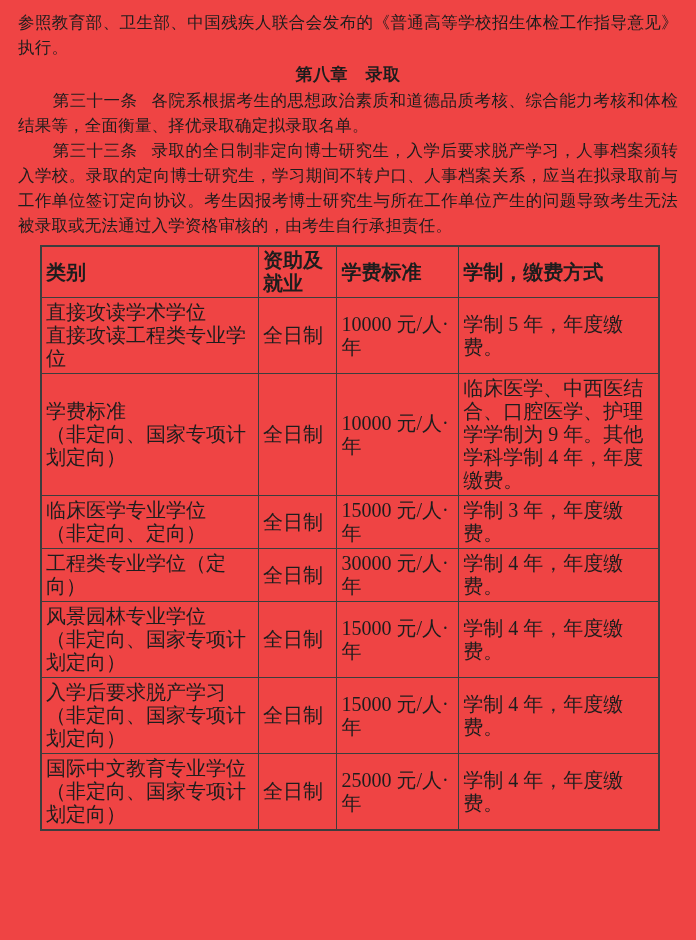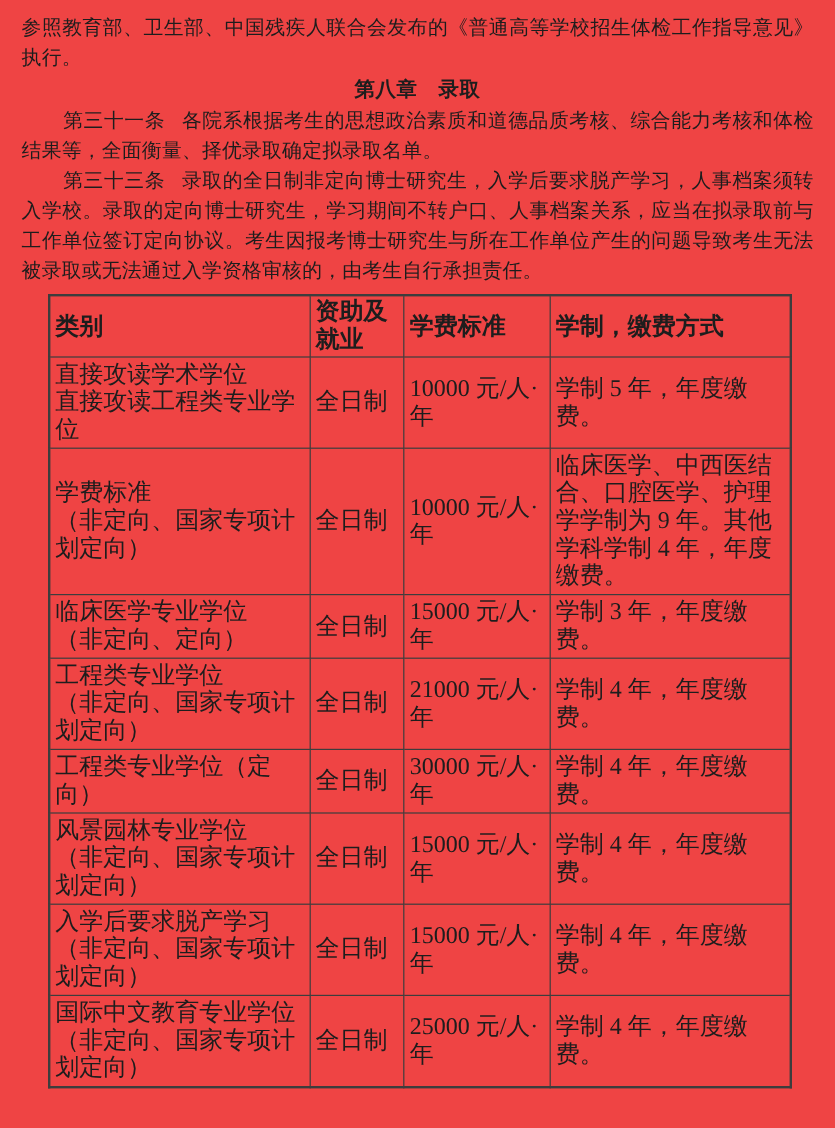--- a/index.html
+++ b/index.html
@@ -119,29 +119,20 @@
       <td>
             <span class="cat-line">临床医学专业学位</span>
             <span class="cat-line">（非定向、定向）</span>
           </td>
       <td>全日制</td>
       <td>15000 元/人·年</td>
       <td class="c-sched">学制 3 年，年度缴费。</td>
     </tr>
     <tr>
       <td>
-            <span class="cat-line">工程类专业学位</span>
-            <span class="cat-line">（非定向、国家专项计划定向）</span>
-          </td>
-      <td>全日制</td>
-      <td>21000 元/人·年</td>
-      <td class="c-sched">学制 4 年，年度缴费。</td>
-    </tr>
-    <tr>
-      <td>
             <span class="cat-line">工程类专业学位（定向）</span>
           </td>
       <td>全日制</td>
       <td>30000 元/人·年</td>
       <td class="c-sched">学制 4 年，年度缴费。</td>
     </tr>
     <tr>
       <td>
             <span class="cat-line">风景园林专业学位</span>
             <span class="cat-line">（非定向、国家专项计划定向）</span>

